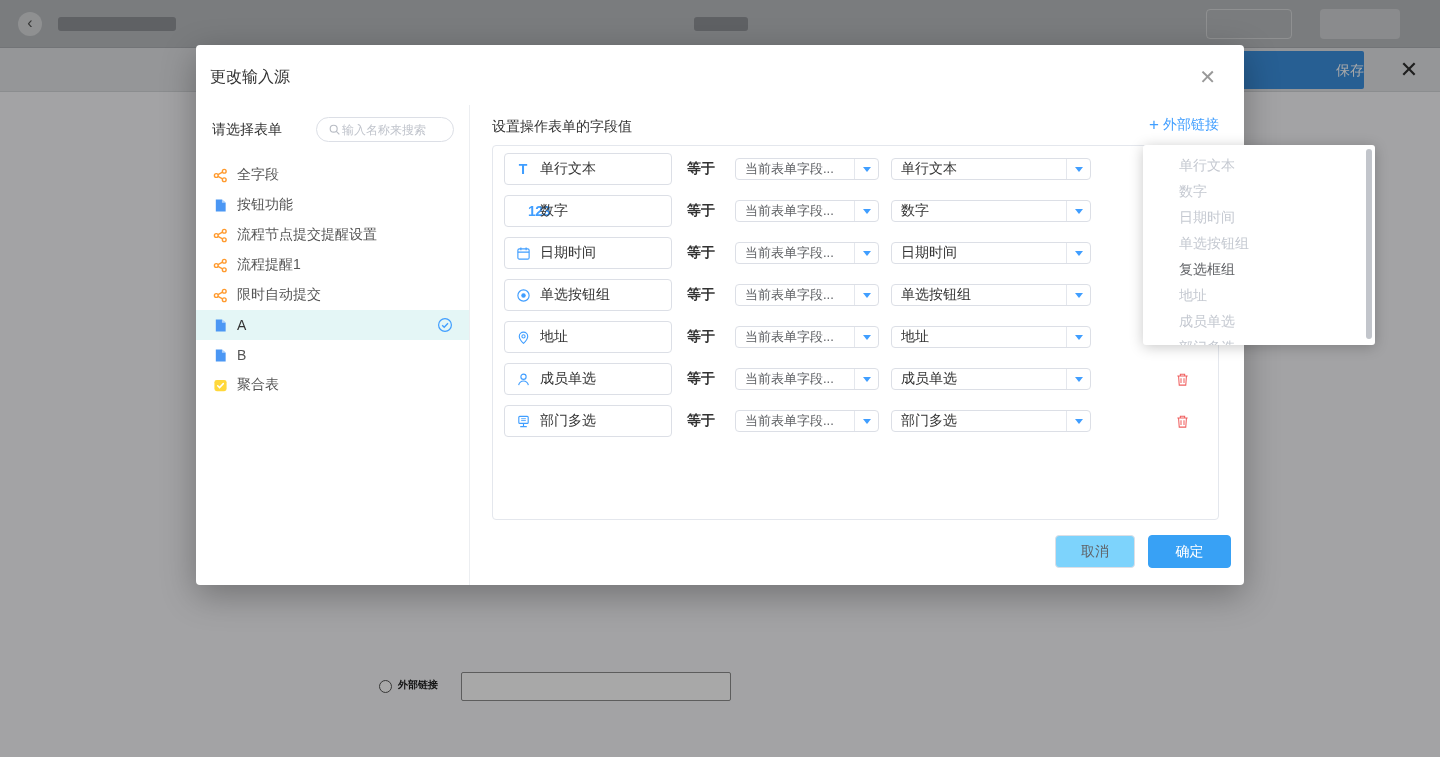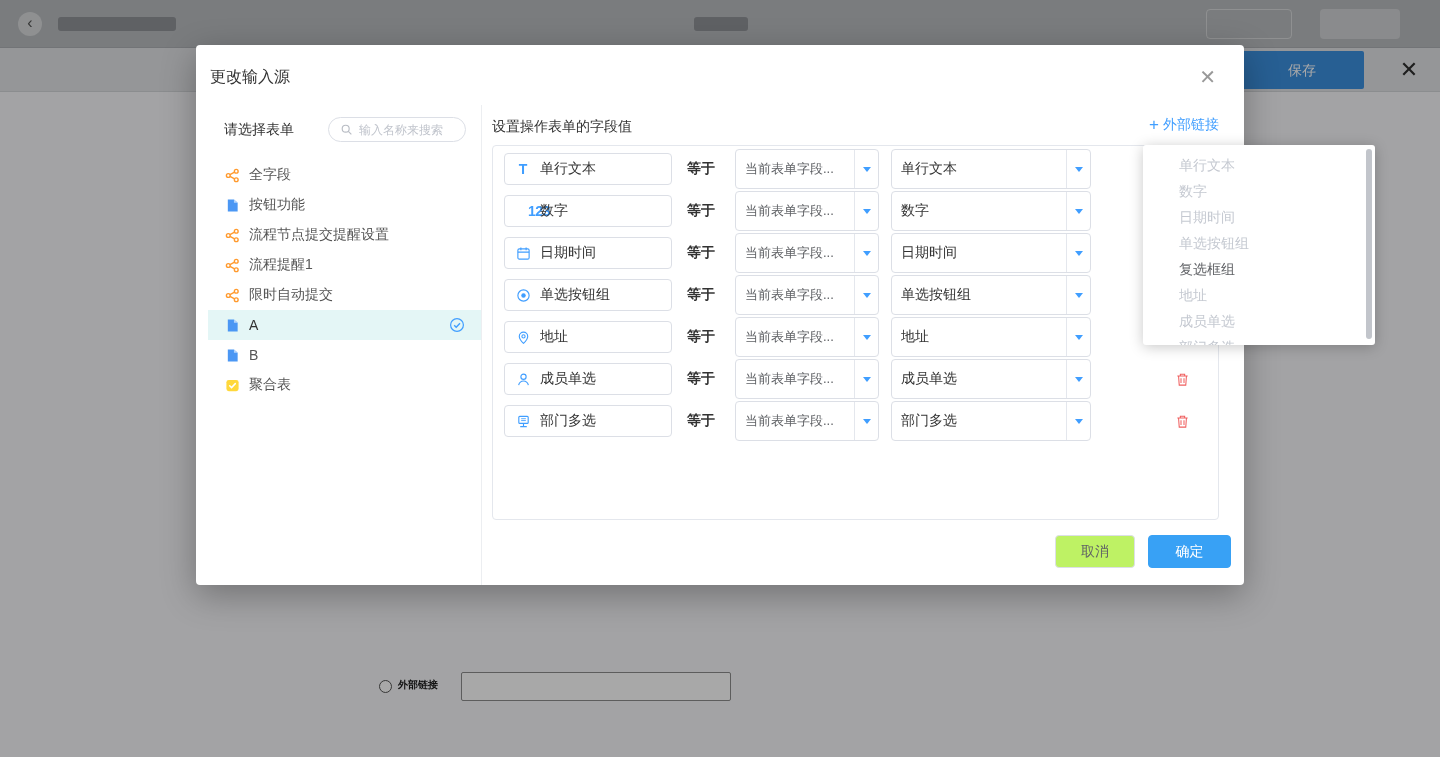--- a/index.html
+++ b/index.html
@@ -6,63 +6,63 @@
   html,body { width:1440px; height:757px; }
   body { font-family:"Liberation Sans","DejaVu Sans",sans-serif; position:relative; overflow:hidden; background:#fff; }
   .page { position:absolute; inset:0; }
 
   
   .topbar { position:absolute; top:0; left:0; right:0; height:48px; background:#babdc0; border-bottom:1px solid #aeb1b5; }
   .back-circle { position:absolute; left:18px; top:12px; width:24px; height:24px; border-radius:50%; background:rgba(255,255,255,.45); color:#555; font-size:16px; line-height:22px; text-align:center; }
   .ghost { position:absolute; background:rgba(70,72,76,.35); border-radius:3px; }
   .ghost-btn { position:absolute; border-radius:4px; }
   .toolbar { position:absolute; top:48px; left:0; right:0; height:44px; background:#e2e4e7; border-bottom:1px solid #d4d6da; }
-  .save-btn { position:absolute; left:1240px; top:51px; width:124px; height:38px; background:#3c90e0; color:#fff; font-size:14px; border:none; border-radius:2px; text-align:center; line-height:38px; cursor:pointer; }
+  .save-btn { position:absolute; left:1240px; top:51px; width:124px; height:38px; background:#3c90e0; color:#fff; font-size:14px; border:none; border-radius:2px; text-align:right; line-height:38px; cursor:pointer; }
   .page-close { position:absolute; left:1396px; top:57px; width:26px; height:26px; font-size:22px; line-height:26px; text-align:center; color:#2e2e2e; cursor:pointer; }
   .content { position:absolute; top:92px; left:0; right:0; bottom:0; background:#f7f8fa; }
   .bg-radio { position:absolute; left:379px; top:588px; width:13px; height:13px; border:1.5px solid #555; border-radius:50%; background:#fff; }
   .bg-radio-label { position:absolute; left:398px; top:586px; font-size:10px; font-weight:700; color:#1a1a1a; }
   .bg-input { position:absolute; left:461px; top:580px; width:270px; height:29px; background:#fff; border:1px solid #8d8d8d; border-radius:2px; }
 
   .overlay { position:absolute; inset:0; background:rgba(0,0,0,.34); z-index:10; }
 
   
   .modal { position:absolute; left:196px; top:45px; width:1048px; height:540px; background:#fff; border-radius:4px; box-shadow:0 10px 35px rgba(0,0,0,.3); z-index:20; }
   .m-title { position:absolute; left:14px; top:22px; font-size:16px; color:#333; }
   .m-close { position:absolute; right:28px; top:20px; font-size:20px; color:#999; cursor:pointer; line-height:24px; }
 
-  .sidebar { position:absolute; left:12px; top:60px; bottom:0; width:274px; border-right:1px solid #eceef1; }
+  .sidebar { position:absolute; left:0; top:60px; bottom:0; width:274px; border-right:1px solid #eceef1; }
   .side-head { position:absolute; left:16px; top:16px; font-size:14px; color:#333; }
-  .search { position:absolute; left:120px; top:12px; width:138px; height:25px; border:1px solid #dcdfe6; border-radius:13px; background:#fff; display:flex; align-items:center; padding:0 9px; gap:5px; }
+  .search { position:absolute; left:120px; top:12px; width:138px; height:25px; border:1px solid #dcdfe6; border-radius:13px; background:#fff; display:flex; align-items:center; padding:0 9px; }
   .search input { border:none; outline:none; flex:1; font-size:12px; color:#666; background:transparent; font-family:inherit; min-width:0; }
   .search input::placeholder { color:#c0c4cc; }
   .form-list { position:absolute; left:0; right:0; top:55px; }
   .side-item { height:30px; display:flex; align-items:center; padding:0 16px; gap:9px; font-size:14px; color:#555; cursor:pointer; }
   .side-item.selected { background:#e4f6f6; color:#333; }
   .side-item .check { margin-left:auto; display:inline-flex; }
   .icon { display:inline-flex; align-items:center; justify-content:center; width:16px; }
 
   .main { position:absolute; left:275px; right:0; top:60px; bottom:0; }
   .main-head { position:absolute; left:21px; top:13px; font-size:14px; color:#333; }
   .add-field { position:absolute; right:25px; top:11px; color:#409eff; font-size:14px; cursor:pointer; display:flex; align-items:center; gap:4px; }
   .add-field .plus { font-size:17px; line-height:14px; }
   .panel { position:absolute; left:21px; top:40px; width:727px; height:375px; border:1px solid #e4e7ed; border-radius:4px; }
   .frow { position:absolute; left:11px; height:32px; display:flex; align-items:center; }
   .fname { width:168px; height:32px; border:1px solid #dcdfe6; border-radius:4px; background:#fff; display:flex; align-items:center; padding:0 10px; gap:9px; font-size:14px; color:#333; cursor:text; }
   .fop { width:30px; margin:0 0 0 14px; text-align:center; font-size:14px; font-weight:700; color:#333; }
-  .fsel { height:40px; border:1px solid #dcdfe6; border-radius:4px; background:#fff; display:flex; align-items:center; cursor:pointer; }
+  .fsel { height:22px; border:1px solid #dcdfe6; border-radius:4px; background:#fff; display:flex; align-items:center; cursor:pointer; }
   .fsel1 { width:144px; margin-left:19px; }
   .fsel2 { width:200px; margin-left:12px; }
   .fsel-text { flex:1; padding:0 9px; font-size:13px; color:#606266; white-space:nowrap; overflow:hidden; }
   .fsel2 .fsel-text { color:#333; font-size:14px; }
   .caret-box { width:24px; align-self:stretch; border-left:1px solid #e4e7ed; display:flex; align-items:center; justify-content:center; }
   .caret { width:0; height:0; border-left:4px solid transparent; border-right:4px solid transparent; border-top:5px solid #409eff; }
   .trash { margin-left:84px; display:inline-flex; cursor:pointer; }
 
-  .btn-cancel { position:absolute; left:859px; top:490px; width:80px; height:33px; background:#bef264; border:1px solid #dcdfe6; border-radius:4px; color:#606266; font-size:14px; line-height:31px; text-align:center; cursor:pointer; }
+  .btn-cancel { position:absolute; left:859px; top:490px; width:80px; height:33px; background:#7dd3fc; border:1px solid #dcdfe6; border-radius:4px; color:#606266; font-size:14px; line-height:31px; text-align:center; cursor:pointer; }
   .btn-confirm { position:absolute; left:952px; top:490px; width:83px; height:33px; background:#38a1f5; border:1px solid #38a1f5; border-radius:4px; color:#fff; font-size:14px; line-height:31px; text-align:center; cursor:pointer; }
 
   .add-menu { position:absolute; left:947px; top:100px; width:232px; height:200px; background:#fff; border-radius:3px; box-shadow:0 2px 14px rgba(0,0,0,.22); z-index:40; overflow:hidden; padding-top:7px; }
   .menu-item { height:26px; line-height:26px; padding-left:36px; font-size:14px; color:#606266; cursor:pointer; }
   .menu-item.disabled { color:#c5c9d1; cursor:not-allowed; }
   .menu-scrollbar { position:absolute; right:3px; top:4px; width:6px; height:190px; background:#c2c5cb; border-radius:3px; }
 
   .gi { color:#409eff; font-weight:700; font-size:14px; line-height:14px; }
   .gi-123 { font-size:14px; letter-spacing:-.4px;margin-left:32px; }
 </style>

